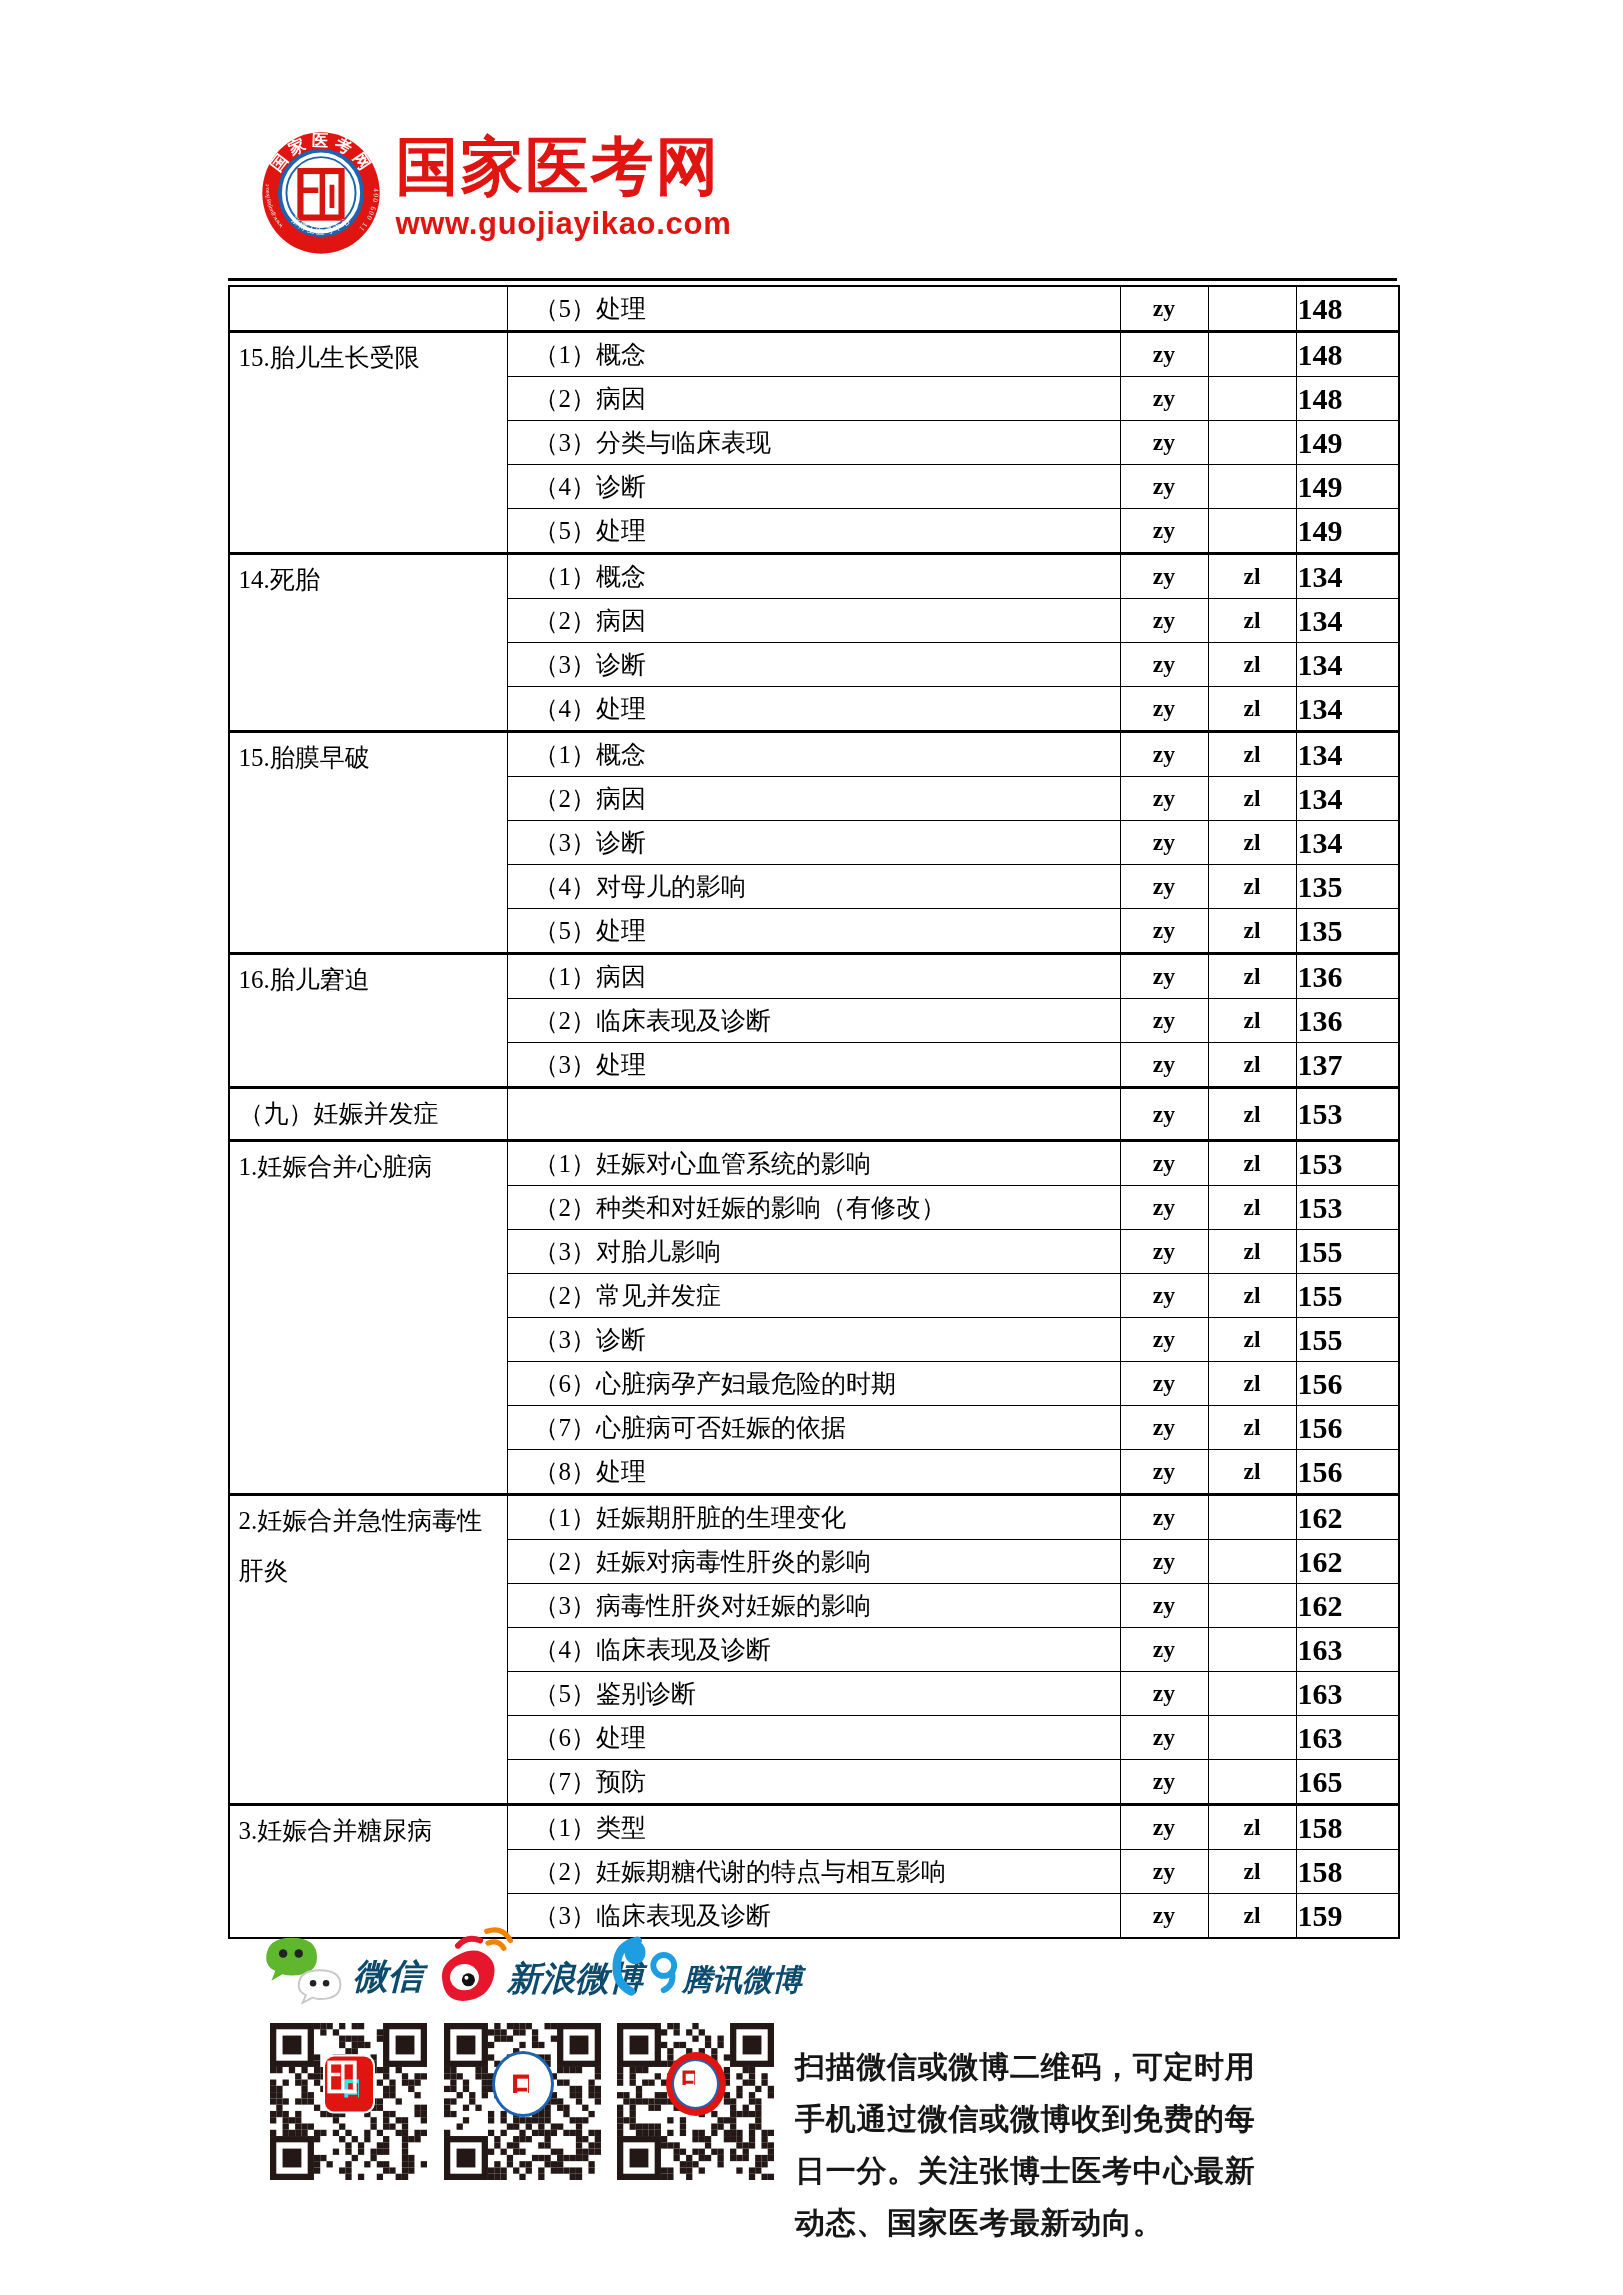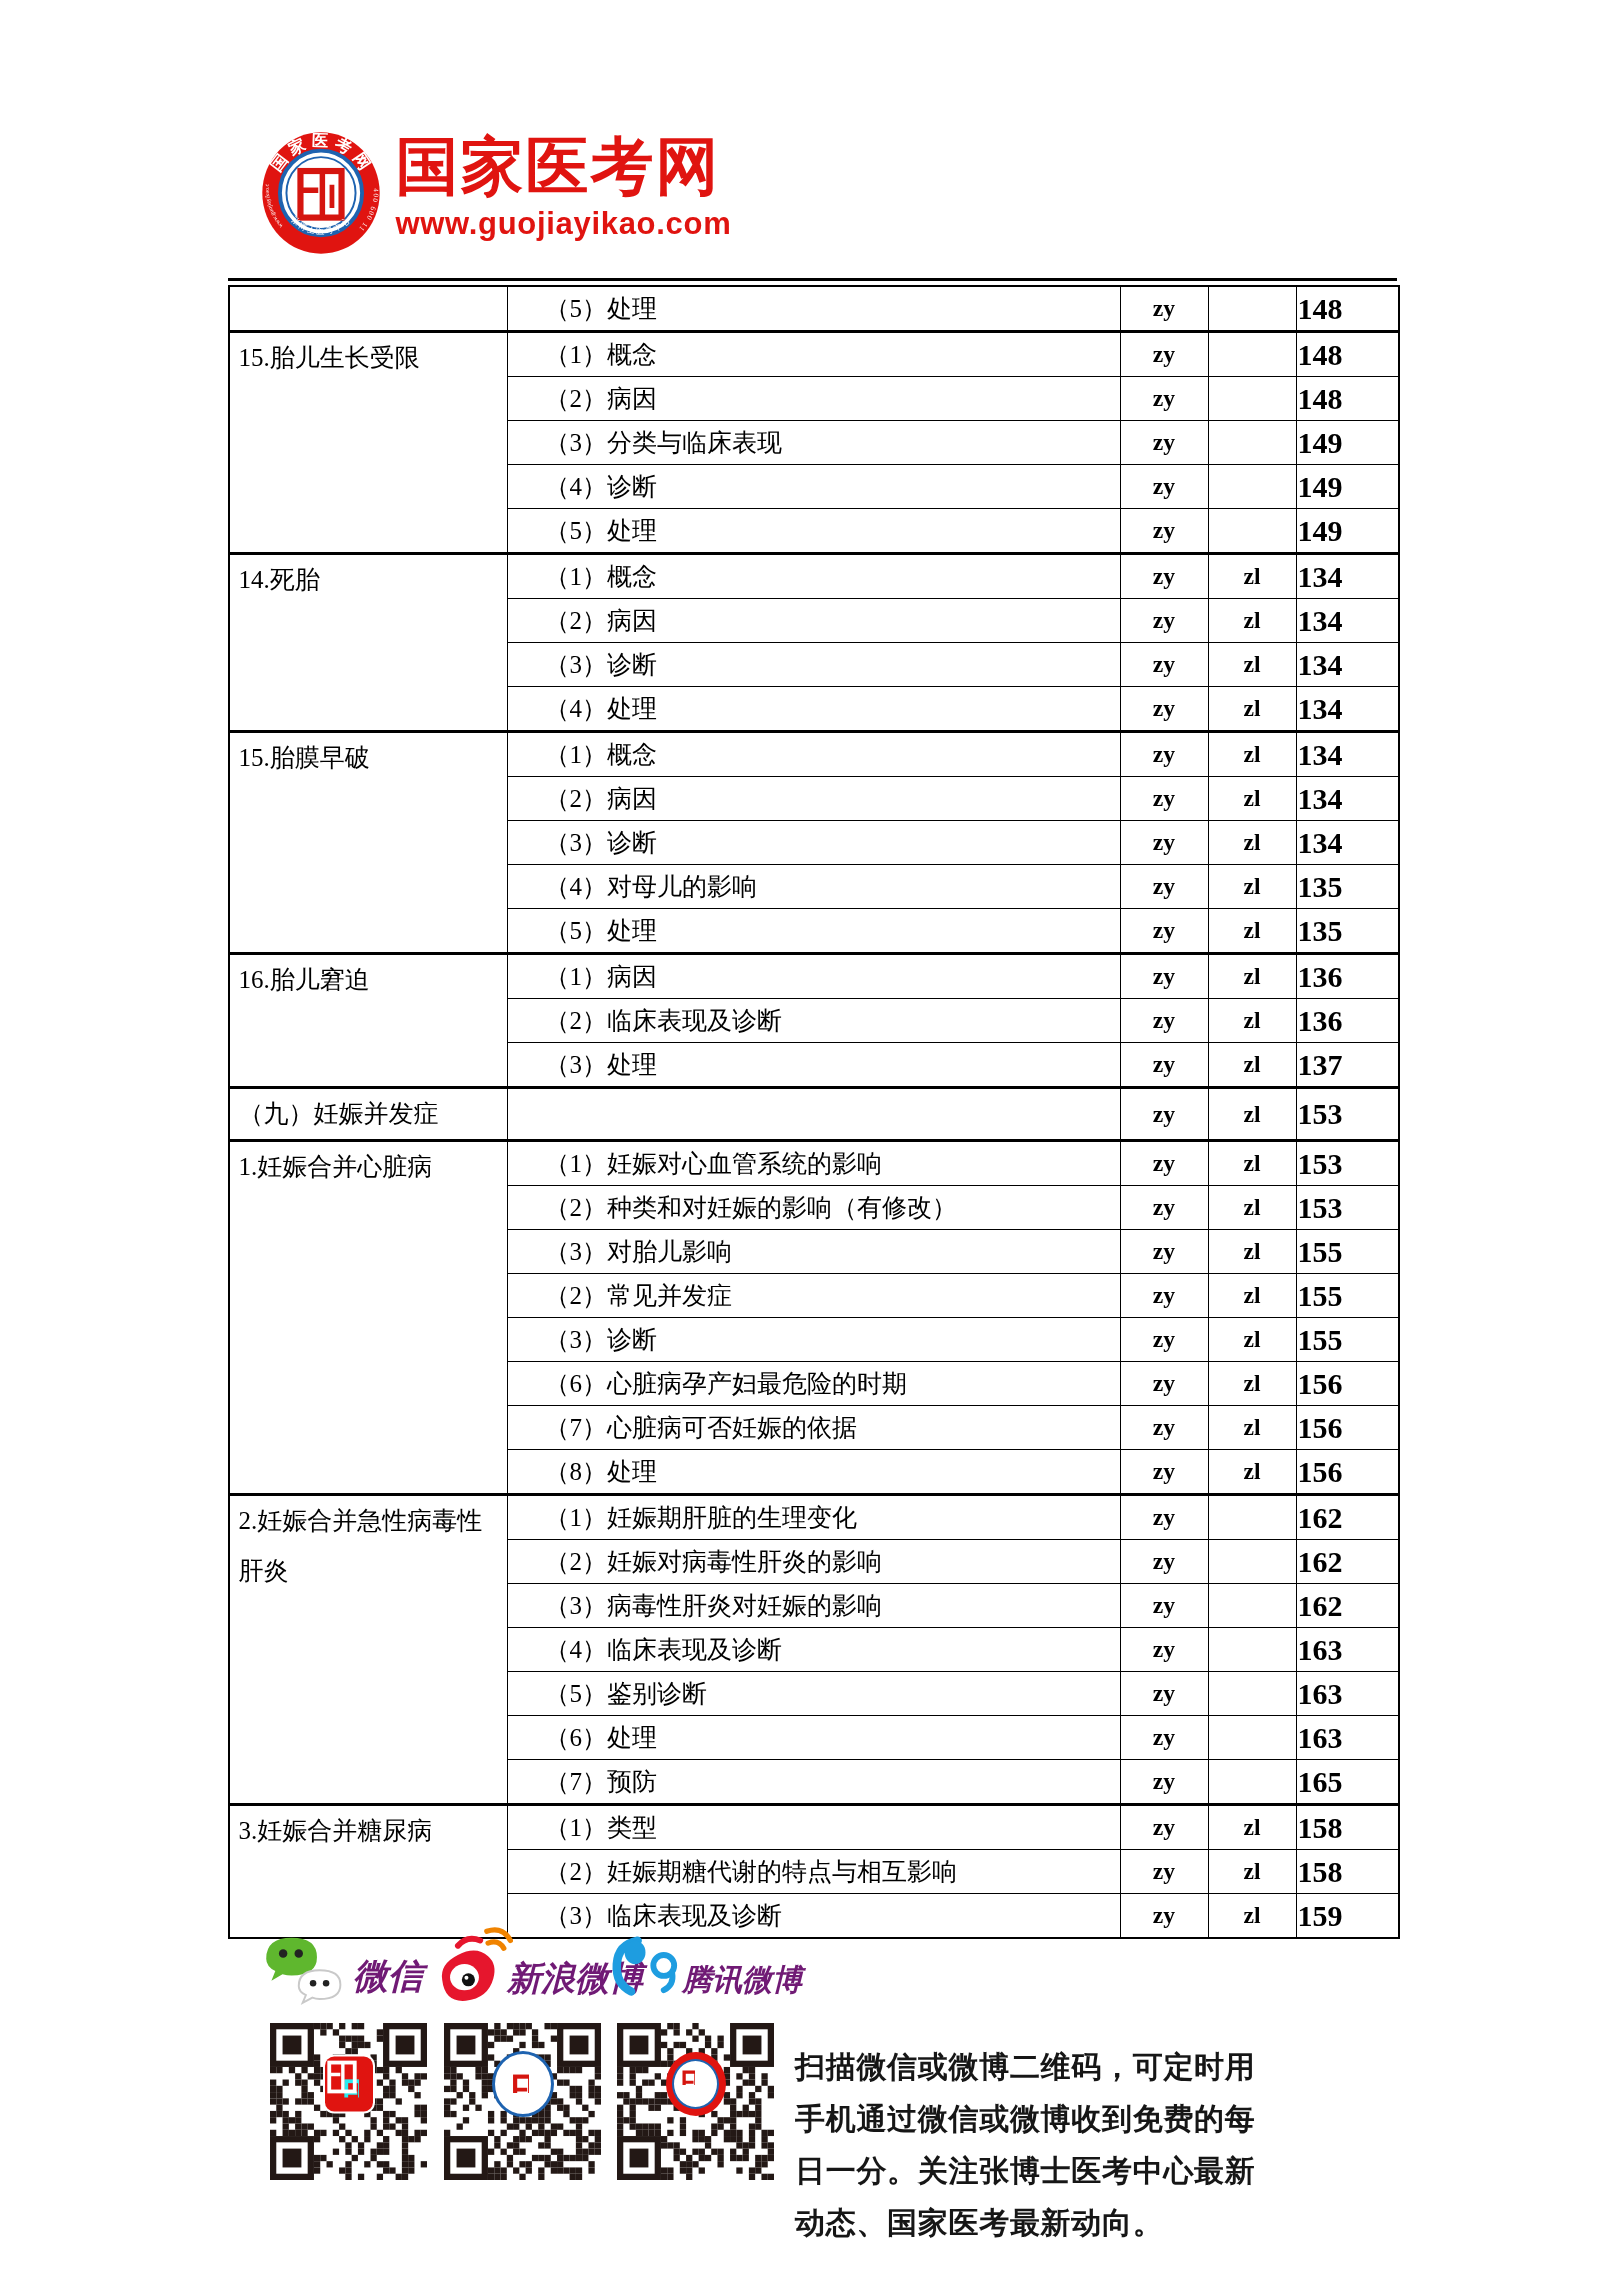--- a/index.html
+++ b/index.html
@@ -17,28 +17,28 @@
   .header-rule{position:absolute;left:228px;top:278px;width:1169px;height:2.6px;background:#000;}
 
   
   .syllabus{position:absolute;left:228px;top:285px;width:1169px;border-collapse:collapse;
             table-layout:fixed;}
   .syllabus td{border:1.3px solid var(--table-border);height:41px;font-size:25px;
                overflow:hidden;white-space:nowrap;}
   .syllabus tr.group-start td{border-top:3.3px solid var(--table-border);}
   .syllabus td.cat{vertical-align:top;padding:0 5.2px 0 8.5px;line-height:50px;
                    white-space:normal;}
-  .syllabus td.topic{padding-left:37px;vertical-align:middle;}
+  .syllabus td.topic{padding-left:26px;vertical-align:middle;}
   .syllabus td.zy,.syllabus td.zl{text-align:center;vertical-align:middle;font-weight:700;font-size:23.6px;}
   .syllabus td.pg{text-align:left;vertical-align:middle;font-weight:700;font-size:30px;}
   .syllabus{border:2px solid var(--table-border);}
 
   
   .social-label{position:absolute;font-weight:700;font-style:italic;font-size:35px;
-                font-family:"Liberation Serif","DejaVu Serif",serif;color:#701a75;}
+                font-family:"Liberation Serif","DejaVu Serif",serif;color:#0c4a6e;}
   .icon-abs{position:absolute;}
   .qr{position:absolute;width:157px;height:157px;}
   .qr svg{position:absolute;left:0;top:0;}
   .qr .badge{position:absolute;left:50%;top:39%;transform:translate(-50%,-50%);}
   .badge-sq{width:48px;height:55px;background:var(--brand);border-radius:9.2px;
             display:flex;align-items:center;justify-content:center;box-shadow:0 0 0 2px #fff;}
   .badge-ci{width:56px;height:60px;background:#fff;border-radius:50%;
             display:flex;align-items:center;justify-content:center;border:3.3px solid var(--seal-blue);}
   .badge-rd{width:60px;height:64px;background:var(--brand);border-radius:50%;
             display:flex;align-items:center;justify-content:center;}

